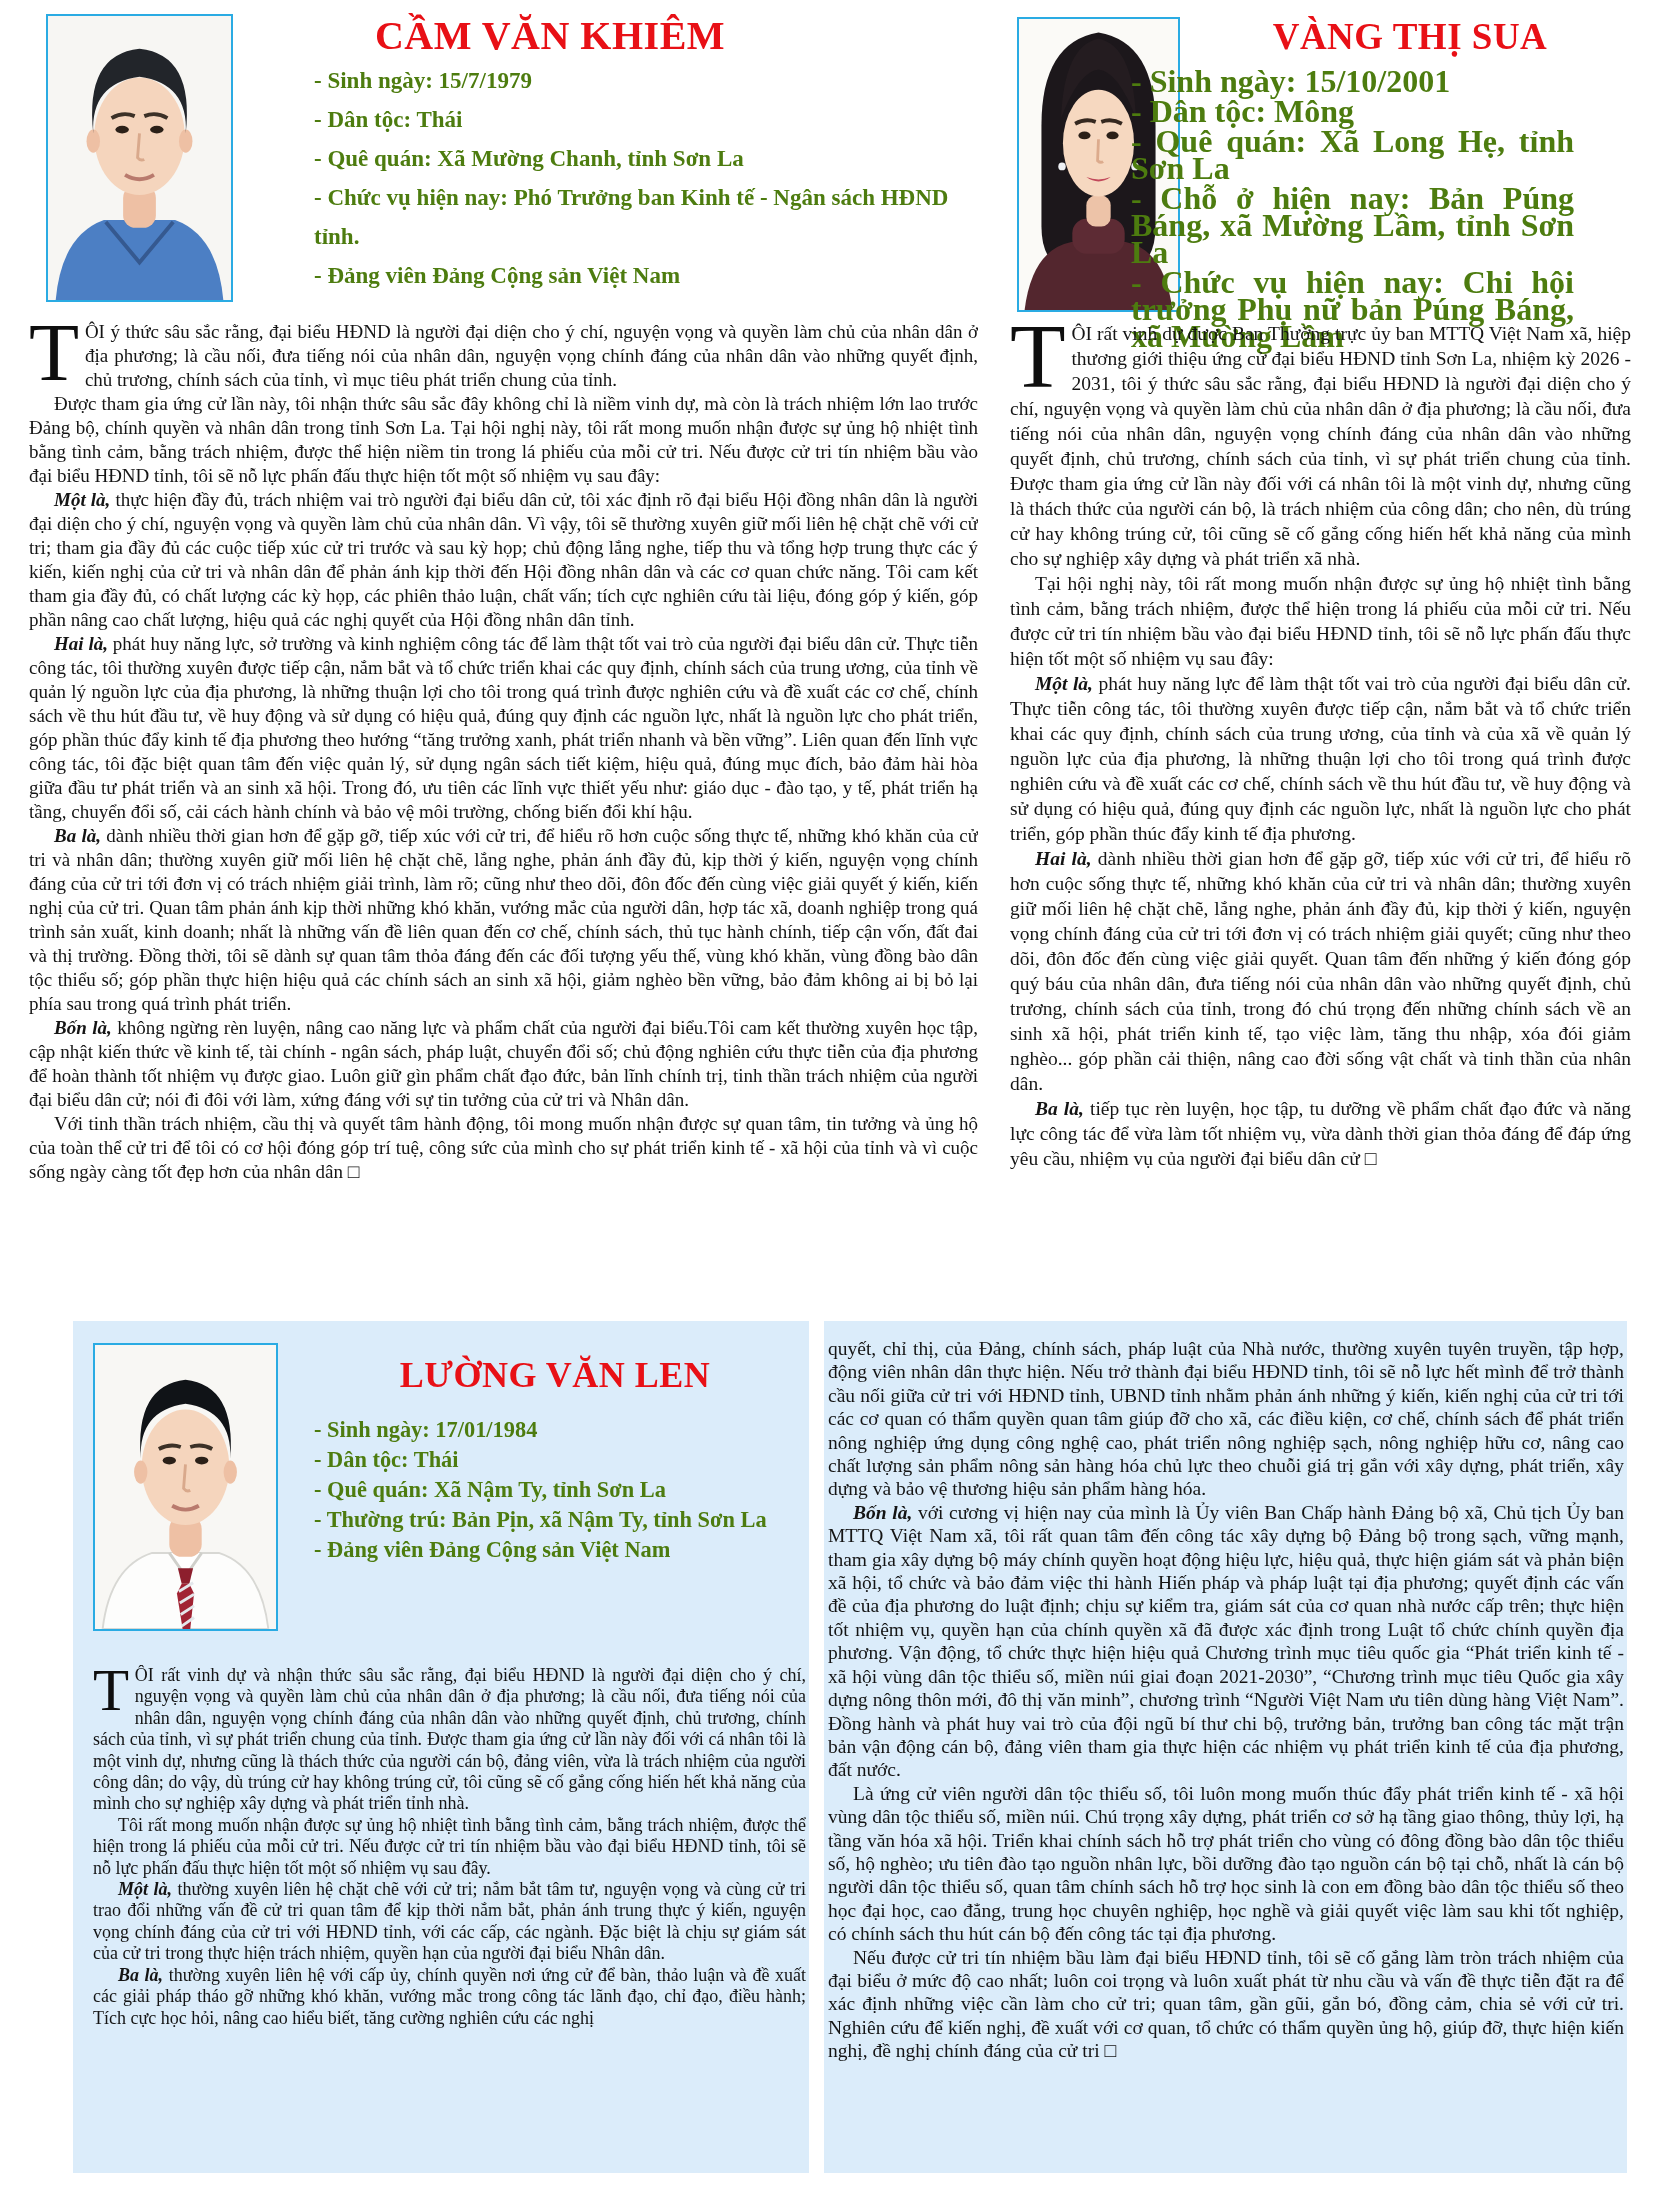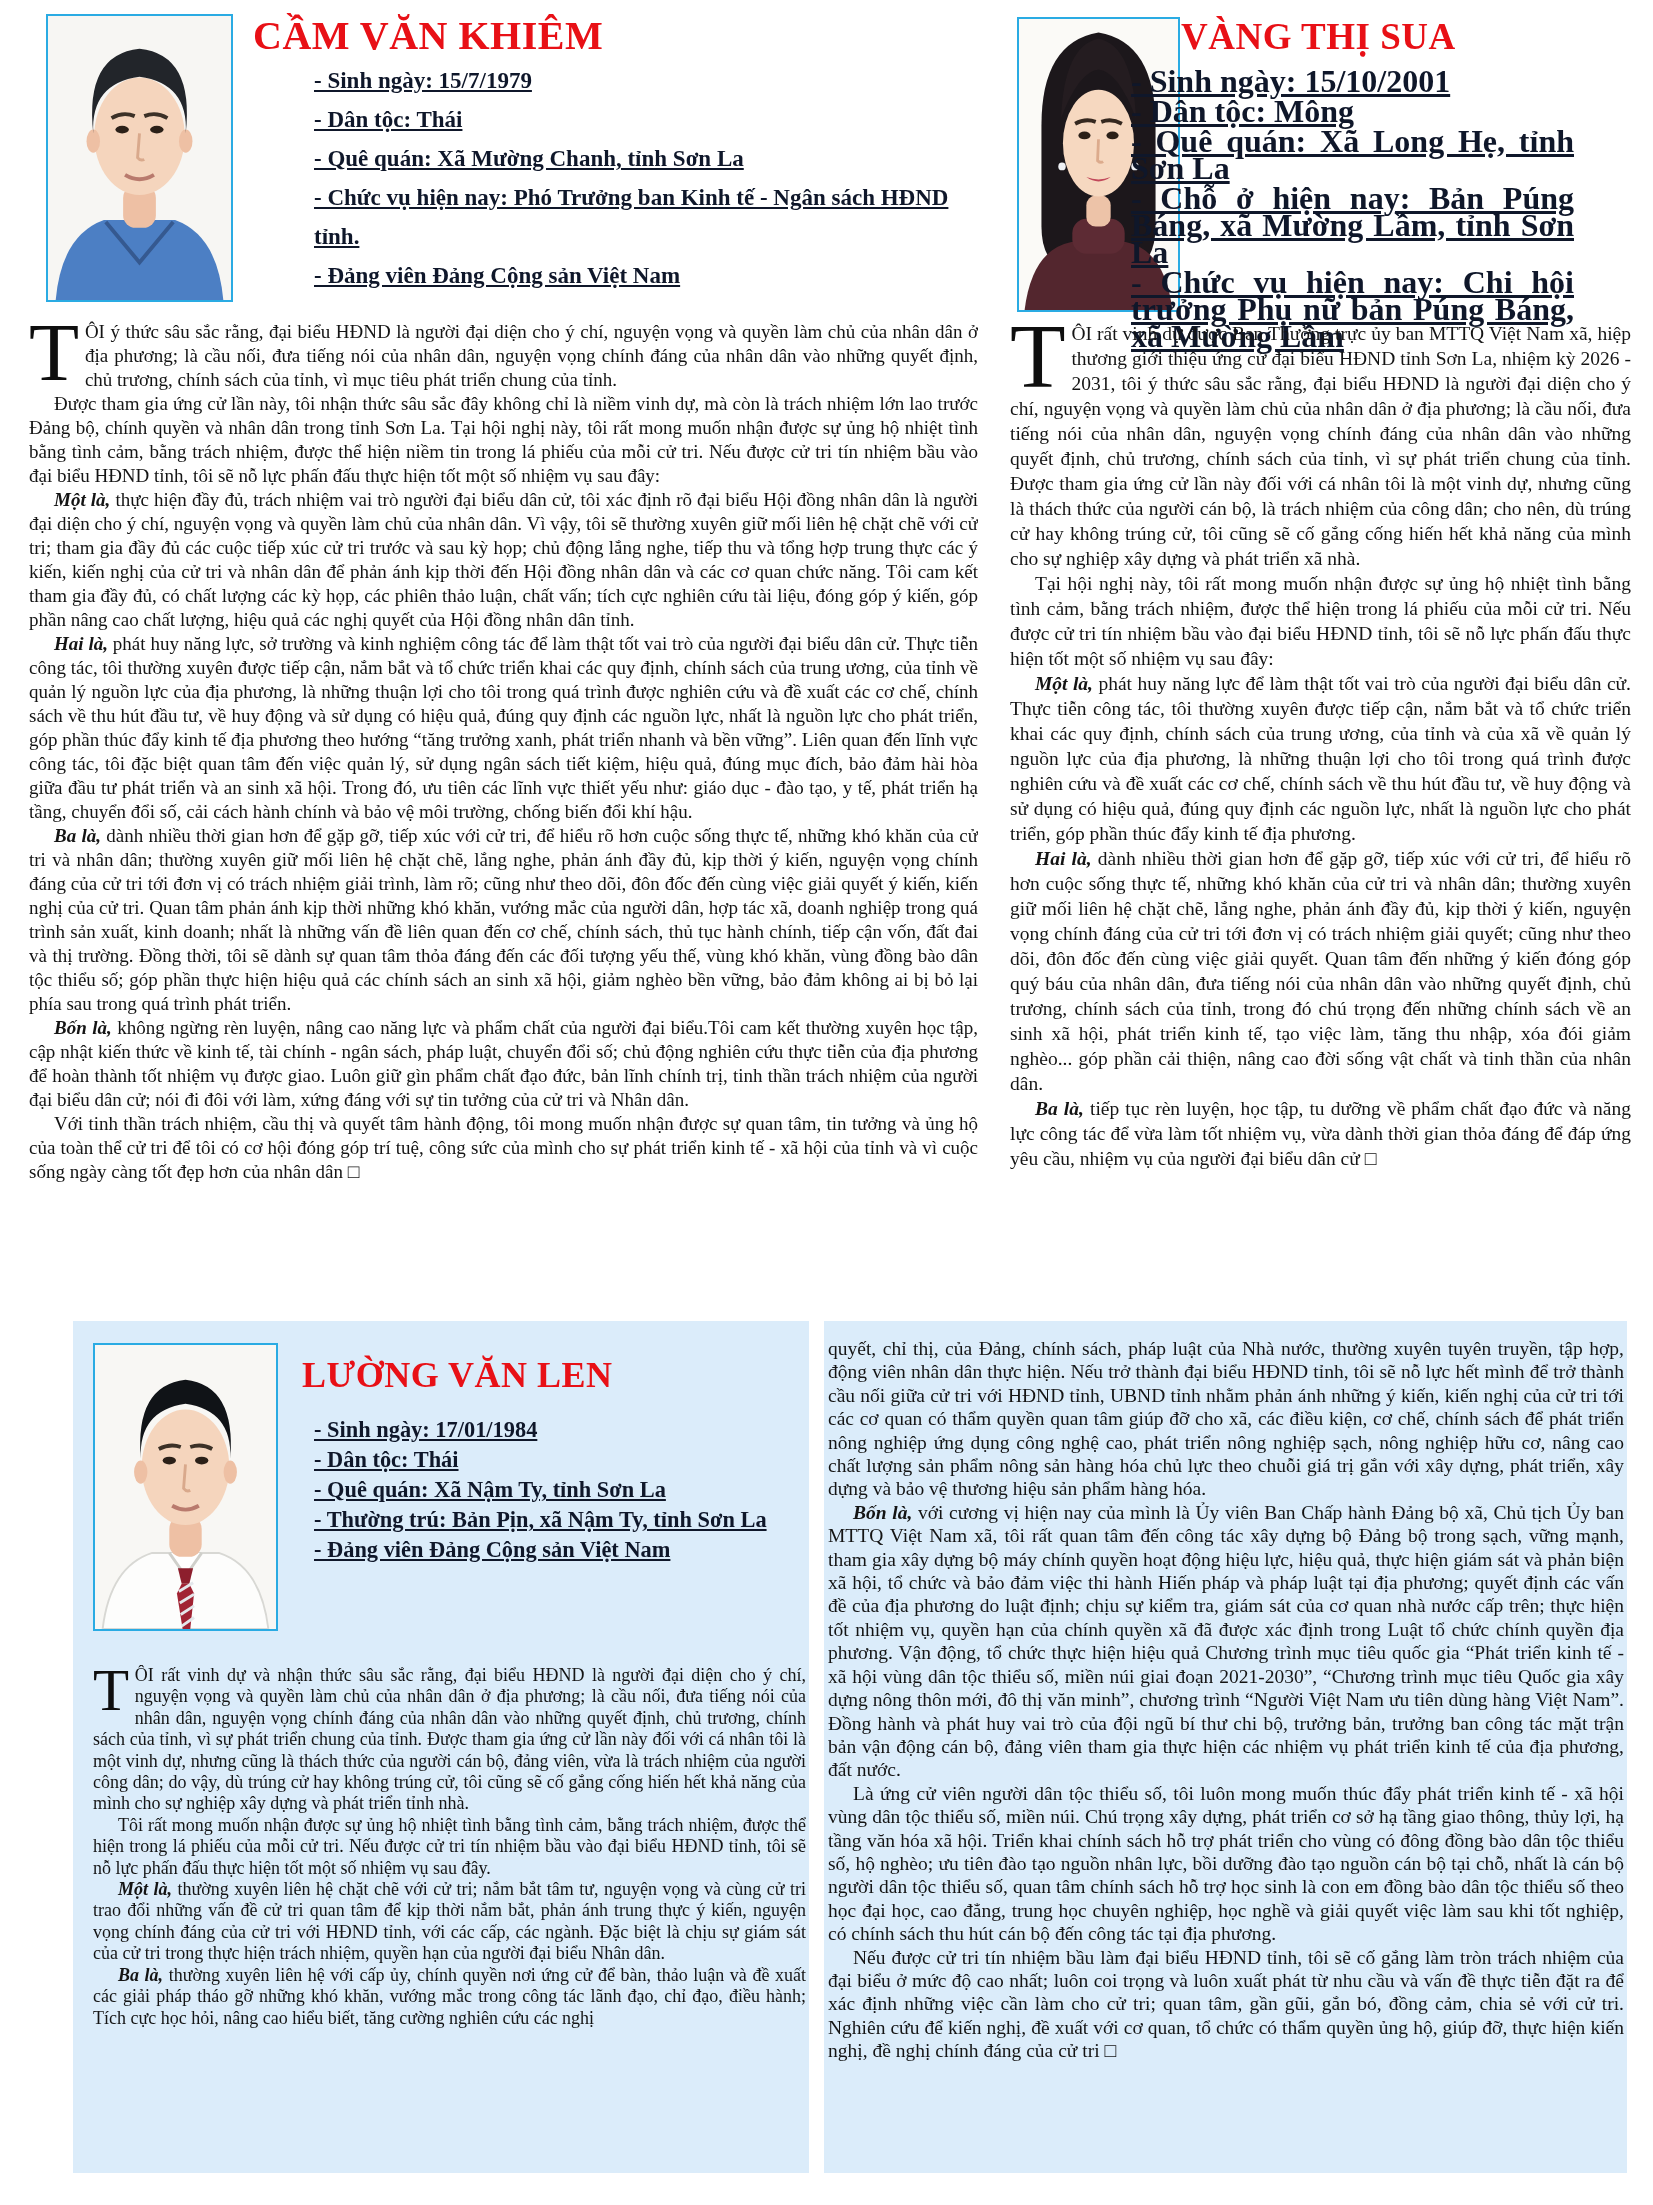--- a/index.html
+++ b/index.html
@@ -6,26 +6,26 @@
   html,body{margin:0;padding:0;}
   body{width:1654px;height:2205px;position:relative;background:#ffffff;
        font-family:"Liberation Serif","DejaVu Serif",serif;color:#131313;}
   
   .photo-frame{position:absolute;border:2.9px solid #2aabe3;background:#f7f6f3;box-sizing:border-box;overflow:hidden;}
   .photo-frame svg{width:100%;height:100%;display:block;}
   .pf1{left:46px;top:13.6px;width:187px;height:288px;}
   .pf2{left:1017px;top:16.6px;width:163px;height:295px;}
   .pf3{left:93px;top:1343px;width:185px;height:288px;}
   
-  .name{position:absolute;margin:0;font-weight:bold;color:#e81016;letter-spacing:0.5px;white-space:nowrap;}
+  .name{position:absolute;margin:0;font-weight:bold;color:#e81016;text-align:center;letter-spacing:0.5px;white-space:nowrap;}
   .n1{left:253px;top:11.7px;width:594px;font-size:40px;}
   .n2{left:1181px;top:14.6px;width:458px;font-size:37px;}
   .n3{left:302px;top:1354px;width:506px;font-size:36px;}
   
-  .bio{position:absolute;font-weight:bold;color:#0f172a;text-decoration:underline;}
+  .bio{position:absolute;font-weight:bold;color:#4d7c0f;}
   .bio-line{display:block;}
   .b1{left:314px;top:61px;width:655px;font-size:23px;line-height:39px;}
   .b2{left:1131px;top:68px;width:443px;font-size:32px;line-height:27px;text-align:justify;}
   .b2 .bio-line{margin-bottom:2.9px;}
   .b3{left:314px;top:1415px;width:494px;font-size:22.4px;line-height:30px;text-align:justify;}
   
   .article{position:absolute;text-align:justify;color:#141414;overflow:hidden;}
   .a1{left:29px;top:320px;width:949px;height:980px;font-size:19px;line-height:24px;}
   .a2{left:1010px;top:321px;width:621px;height:979px;font-size:19.5px;line-height:25px;}
   .a3{left:93px;top:1665px;width:713px;height:503px;font-size:18px;line-height:21.4px;}

